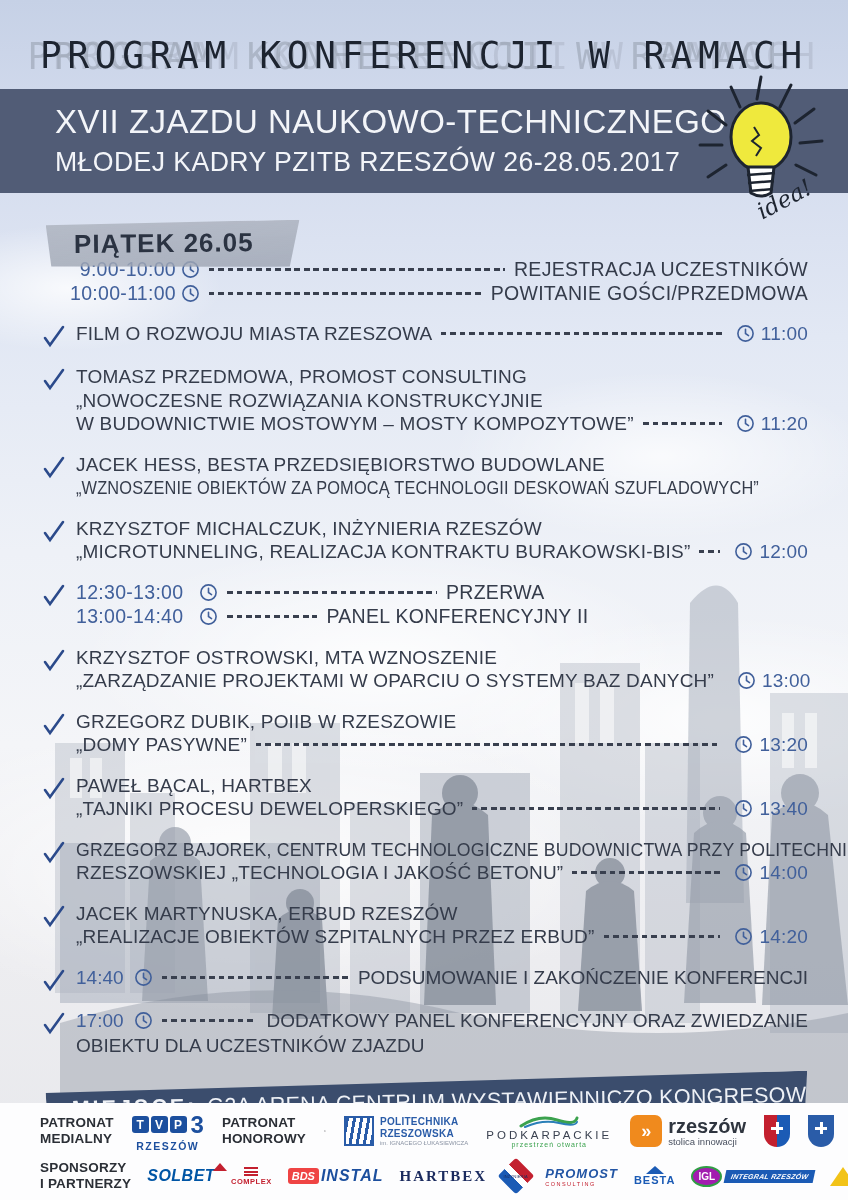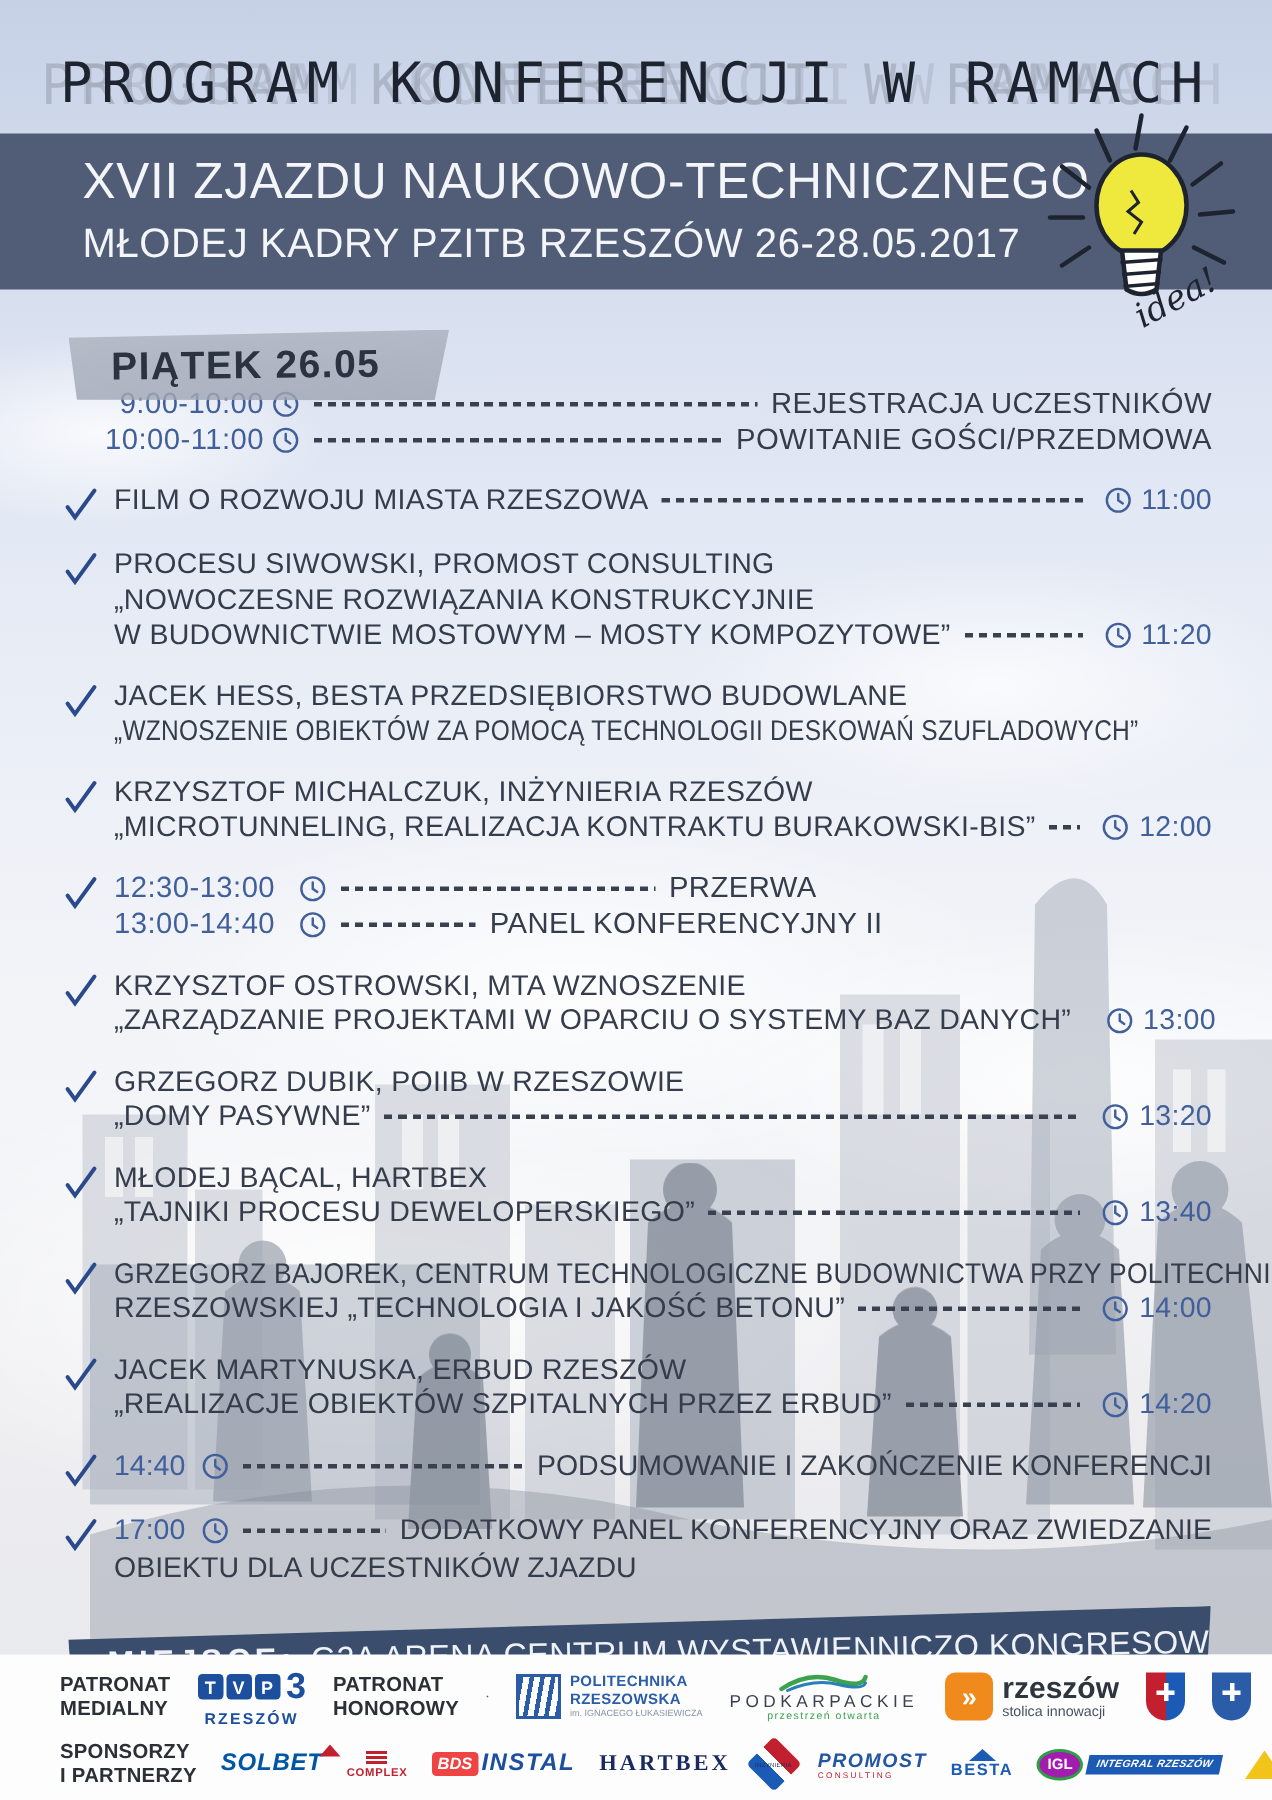--- a/index.html
+++ b/index.html
@@ -253,21 +253,21 @@
         </div>
       </div>
     </div>
 
     
     <div class="talk">
       <svg class="chk" viewBox="0 0 24 24">
           <path d="M3 14l5 7L21 3" fill="none" stroke="#2b4a8b" stroke-width="2.6" stroke-linecap="round"></path>
         </svg>
       <div class="talk-body">
-        <div class="t-line">PROCESU SIWOWSKI, PROMOST CONSULTING</div>
+        <div class="t-line">TOMASZ PRZEDMOWA, PROMOST CONSULTING</div>
         <div class="t-line">„NOWOCZESNE ROZWIĄZANIA KONSTRUKCYJNIE</div>
         <div class="t-last">
           <span class="txt">W BUDOWNICTWIE MOSTOWYM – MOSTY KOMPOZYTOWE”</span>
           <span class="dots"></span>
           <svg class="clk" viewBox="0 0 20 20">
               <circle cx="10" cy="10" r="8" fill="none" stroke="currentColor" stroke-width="1.7"></circle>
               <path d="M10 5.5V10l3.2 2.2" fill="none" stroke="currentColor" stroke-width="1.7" stroke-linecap="round"></path>
             </svg>
           <span class="time">11:20</span>
         </div>
@@ -372,21 +372,21 @@
         </div>
       </div>
     </div>
 
     
     <div class="talk">
       <svg class="chk" viewBox="0 0 24 24">
           <path d="M3 14l5 7L21 3" fill="none" stroke="#2b4a8b" stroke-width="2.6" stroke-linecap="round"></path>
         </svg>
       <div class="talk-body">
-        <div class="t-line">MŁODEJ BĄCAL, HARTBEX</div>
+        <div class="t-line">PAWEŁ BĄCAL, HARTBEX</div>
         <div class="t-last">
           <span class="txt">„TAJNIKI PROCESU DEWELOPERSKIEGO”</span>
           <span class="dots"></span>
           <svg class="clk" viewBox="0 0 20 20">
               <circle cx="10" cy="10" r="8" fill="none" stroke="currentColor" stroke-width="1.7"></circle>
               <path d="M10 5.5V10l3.2 2.2" fill="none" stroke="currentColor" stroke-width="1.7" stroke-linecap="round"></path>
             </svg>
           <span class="time">13:40</span>
         </div>
       </div>

